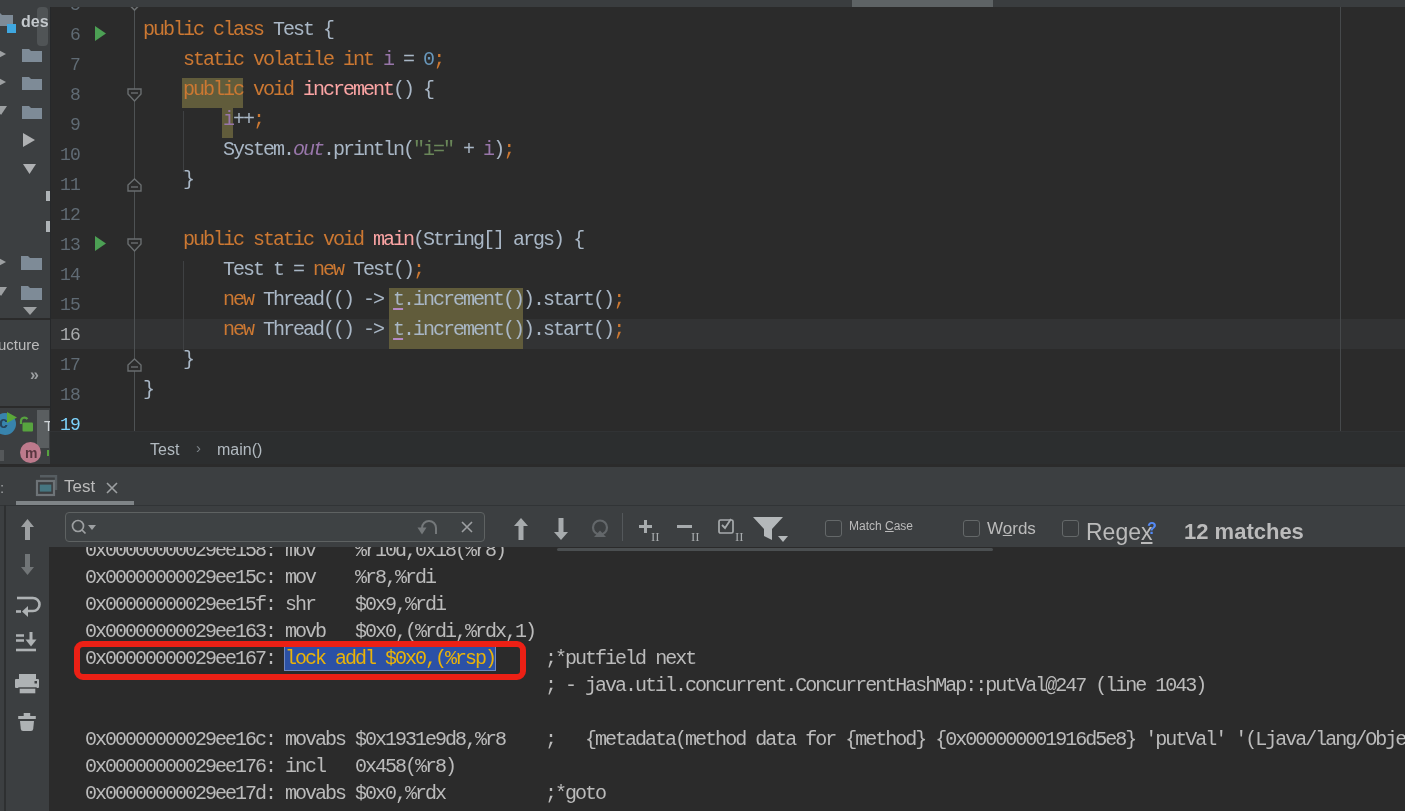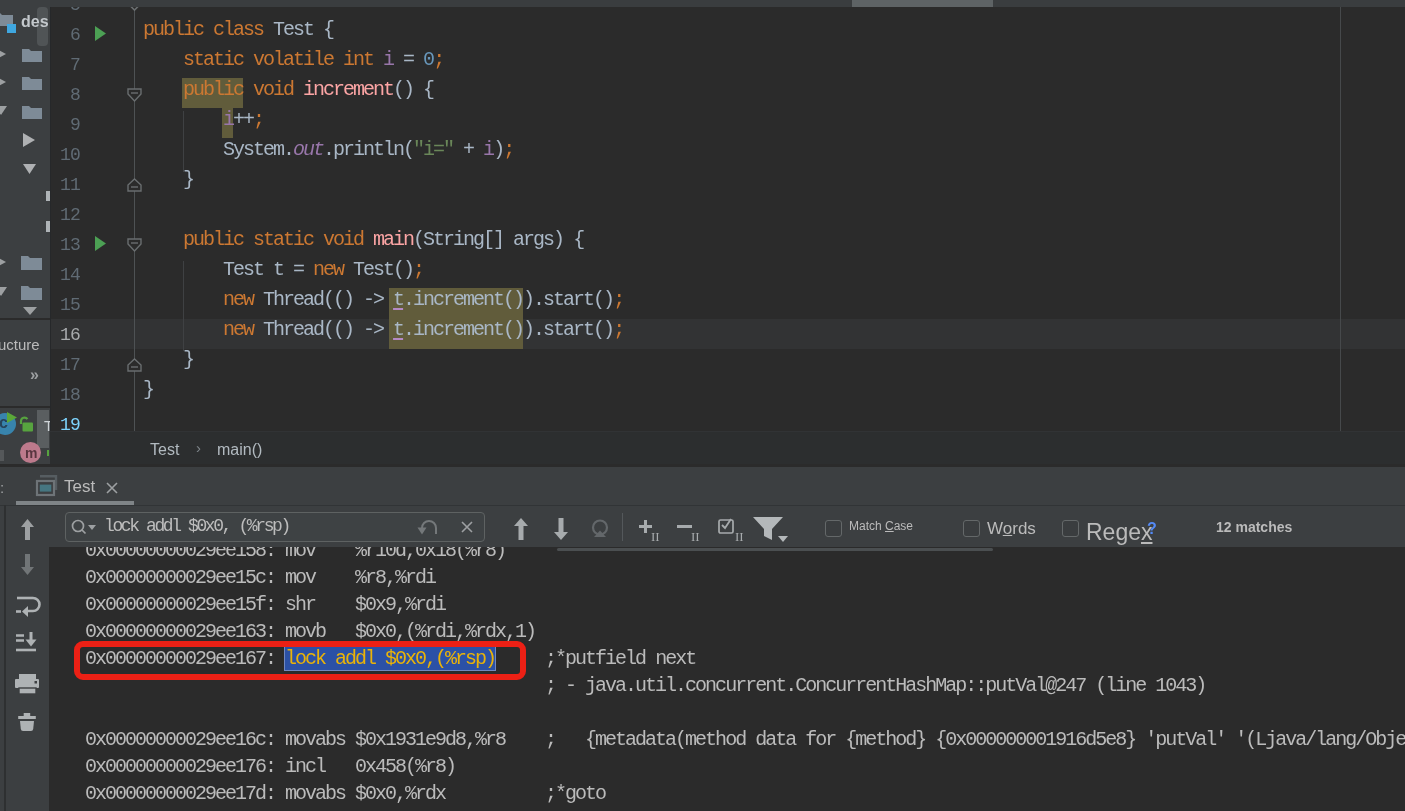--- a/index.html
+++ b/index.html
@@ -212,21 +212,20 @@
 
     <svg class="abs" style="left:19px;top:51px;" width="17" height="23">
         <path d="M8.5,1 L15,9 L11,9 L11,22 L6,22 L6,9 L2,9 Z" fill="#9da0a2"></path>
       </svg>
     <div class="abs" style="left:65px;top:45px;width:420px;height:30px;border:1.5px solid #5e6262;border-radius:4px;background:#3e4244;box-sizing:border-box;"></div>
     <svg class="abs" style="left:70px;top:51px;" width="28" height="20">
       <circle cx="8" cy="8" r="5.5" fill="none" stroke="#9da0a2" stroke-width="1.7"></circle>
       <line x1="12" y1="12" x2="15.5" y2="15.5" stroke="#9da0a2" stroke-width="1.7"></line>
       <path d="M18,7 L26,7 L22,12 Z" fill="#9da0a2"></path>
     </svg>
-    <pre class="abs" style="left:104px;top:45px;line-height:28px;font-size:18px;letter-spacing:-2.4px;color:#bcbcbc;">lock addl $0x0, (%rsp)</pre>
     <svg class="abs" style="left:417px;top:51px;" width="24" height="20">
         <path d="M5,13 L5,10 A7,7 0 0 1 19,10 L19,16" stroke="#74787a" stroke-width="2" fill="none"></path>
         <path d="M0.5,9.5 L9.5,9.5 L5,16.5 Z" fill="#74787a"></path>
       </svg>
     <svg class="abs" style="left:460px;top:53px;" width="14" height="14">
         <path d="M2,2 L12,12 M12,2 L2,12" stroke="#9da0a2" stroke-width="1.6"></path>
       </svg>
     <svg class="abs" style="left:513px;top:50px;" width="16" height="24">
         <path d="M8,1 L15,9 L10.5,9 L10.5,23 L5.5,23 L5.5,9 L1,9 Z" fill="#a7abad"></path>
       </svg>
@@ -260,21 +259,21 @@
       <path d="M26,20 L36,20 L31,26 Z" fill="#b4b8ba"></path>
     </svg>
 
     <div class="abs" style="left:825px;top:53px;width:17px;height:17px;border:1.5px solid #646869;border-radius:3px;background:#3a3d3f;box-sizing:border-box;"></div>
     <span class="abs ui" style="left:849px;top:52px;font-size:12px;">Match <span style="text-decoration:underline;">C</span>ase</span>
     <div class="abs" style="left:963px;top:53px;width:17px;height:17px;border:1.5px solid #646869;border-radius:3px;background:#3a3d3f;box-sizing:border-box;"></div>
     <span class="abs ui" style="left:987px;top:52px;font-size:17px;">W<span style="text-decoration:underline;">o</span>rds</span>
     <div class="abs" style="left:1062px;top:53px;width:17px;height:17px;border:1.5px solid #646869;border-radius:3px;background:#3a3d3f;box-sizing:border-box;"></div>
     <span class="abs ui" style="left:1086px;top:52px;font-size:23px;">Rege<span style="text-decoration:underline;">x</span></span>
     <span class="abs" style="left:1147px;top:53px;color:#548af7;font-size:16px;font-weight:bold;">?</span>
-    <span class="abs ui" style="left:1184px;top:52px;font-size:14px;font-weight:bold;margin-left:32px;">12 matches</span>
+    <span class="abs ui" style="left:1184px;top:52px;font-size:22px;font-weight:bold;">12 matches</span>
   </div>
 
   <div class="abs" style="left:49px;top:547px;width:1356px;height:276px;background:#2b2b2b;overflow:hidden;">
     <pre class="con abs" style="left:36px;top:-10px;">0x00000000029ee158: mov    %r10d,0x18(%r8)
 0x00000000029ee15c: mov    %r8,%rdi
 0x00000000029ee15f: shr    $0x9,%rdi
 0x00000000029ee163: movb   $0x0,(%rdi,%rdx,1)
 0x00000000029ee167: <span style="background:#2b51a6;box-shadow:0 0 0 1px #7189c0;color:#eab308;">lock addl $0x0,(%rsp)</span>     ;*putfield next
                                               ; - java.util.concurrent.ConcurrentHashMap::putVal@247 (line 1043)
 

